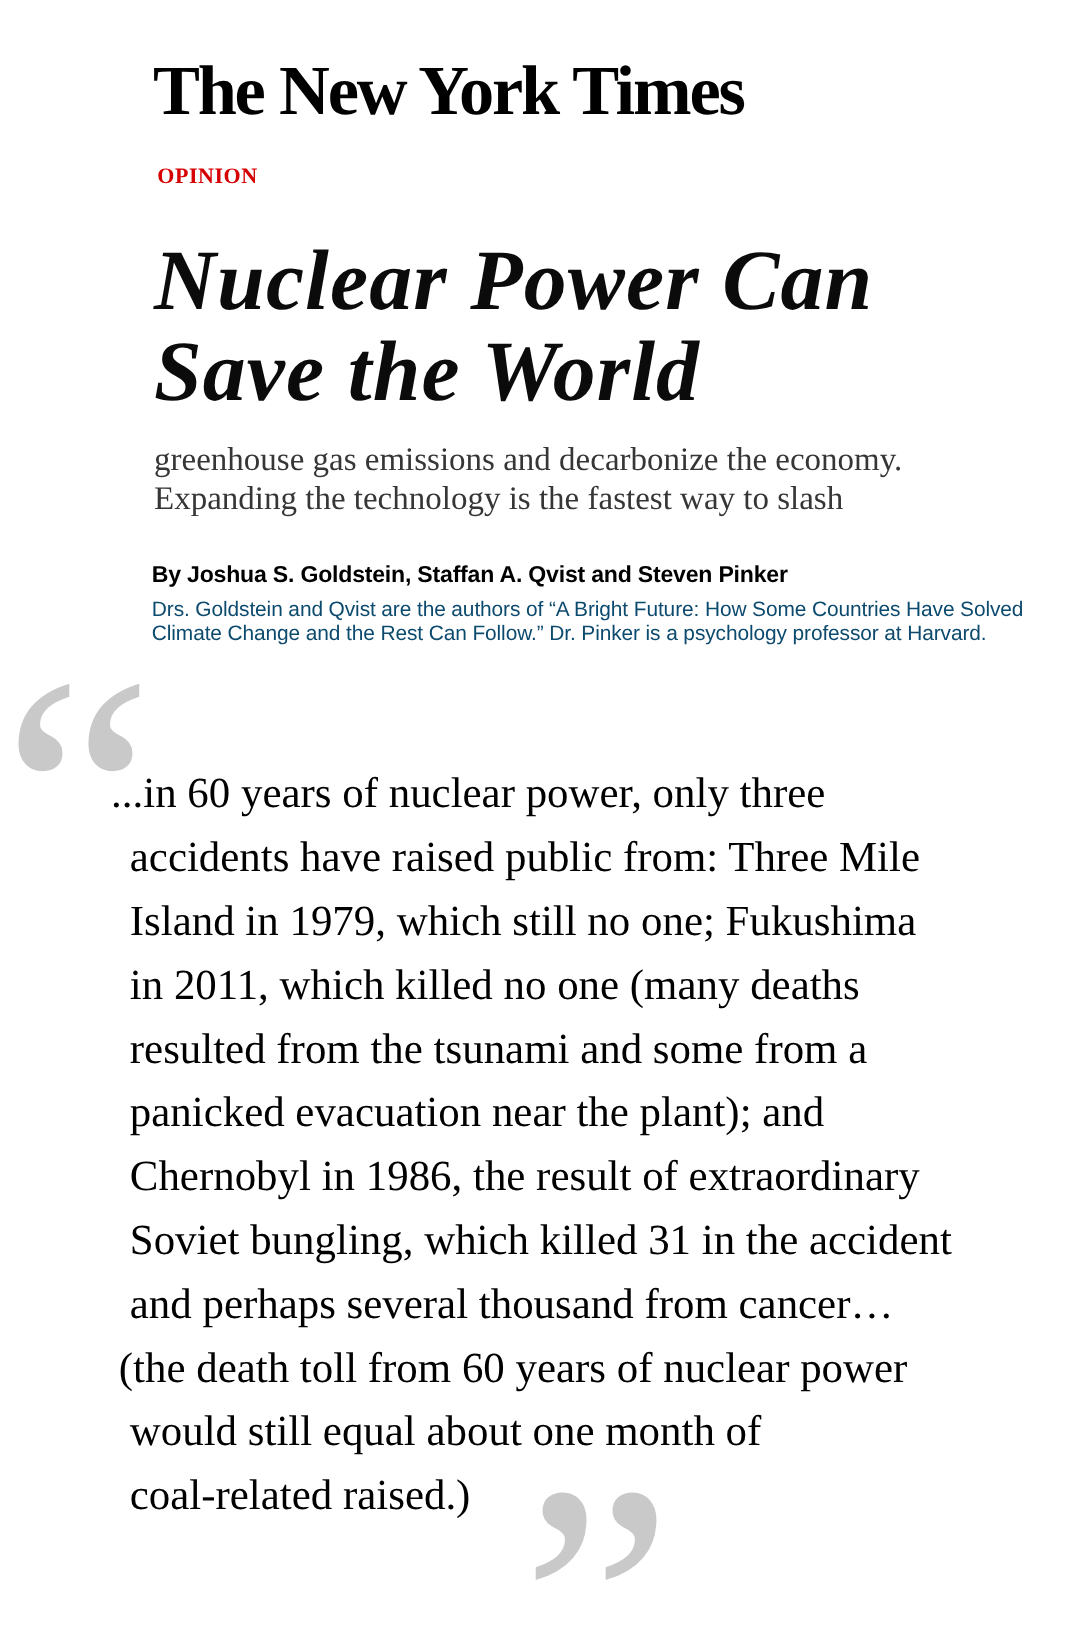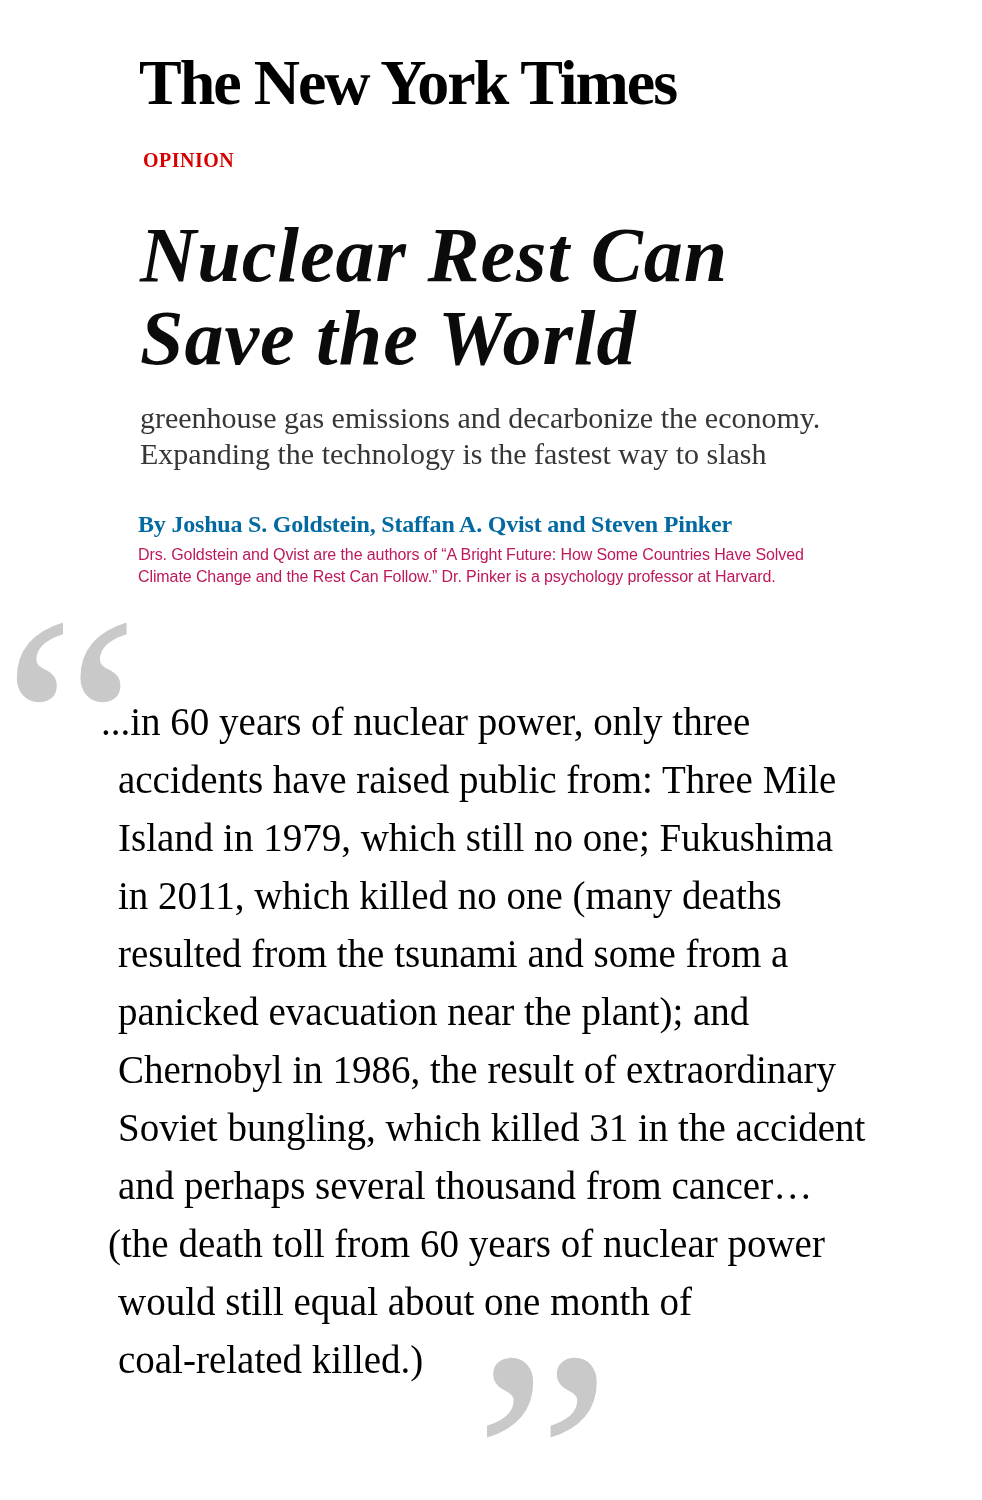--- a/index.html
+++ b/index.html
@@ -48,35 +48,35 @@
   .subheadline {
     position: absolute; left: 140px; top: 400px;
     font-size: 30px;
     line-height: 36px;
     color: #363636;
   }
   .subheadline .sub-line { white-space: nowrap; }
 
   .byline {
     position: absolute; left: 138px; top: 511px;
-    font-family: Liberation Serif, serif;
+    font-family: Liberation Sans, sans-serif;
     font-weight: 700;
-    font-size: 24px;
+    font-size: 21px;
     letter-spacing: -0.2px;
-    color: #0369a1;
+    color: #000000;
     white-space: nowrap;
   }
 
   .bio {
     position: absolute; left: 138px; top: 544px;
     font-family: "Liberation Sans", sans-serif;
-    font-size: 16px;
+    font-size: 19px;
     line-height: 21.5px;
     letter-spacing: -0.1px;
-    color: #be185d;
+    color: #0c4a6e;
   }
   .bio .bio-line { white-space: nowrap; }
 
   .quote-mark {
     position: absolute;
     font-family: "Liberation Serif", serif;
     font-size: 310px;
     line-height: 1;
     color: #c9c9c9;
     pointer-events: none;
@@ -98,21 +98,21 @@
 </head>
 <body>
 
 <div class="page">
 
   <div class="masthead">The New York Times</div>
 
   <div class="kicker">OPINION</div>
 
   <div class="headline">
-    <div class="hl-line">Nuclear Rest Can</div>
+    <div class="hl-line">Nuclear Power Can</div>
     <div class="hl-line">Save the World</div>
   </div>
 
   <div class="subheadline">
     <div class="sub-line">greenhouse gas emissions and decarbonize the economy.</div>
     <div class="sub-line">Expanding the technology is the fastest way to slash</div>
   </div>
 
   <div class="byline">By Joshua S. Goldstein, Staffan A. Qvist and Steven Pinker</div>
 
@@ -128,18 +128,18 @@
     <div class="quote-line">accidents have raised public from: Three Mile</div>
     <div class="quote-line">Island in 1979, which still no one; Fukushima</div>
     <div class="quote-line">in 2011, which killed no one (many deaths</div>
     <div class="quote-line">resulted from the tsunami and some from a</div>
     <div class="quote-line">panicked evacuation near the plant); and</div>
     <div class="quote-line">Chernobyl in 1986, the result of extraordinary</div>
     <div class="quote-line">Soviet bungling, which killed 31 in the accident</div>
     <div class="quote-line">and perhaps several thousand from cancer…</div>
     <div class="quote-line outdent">(the death toll from 60 years of nuclear power</div>
     <div class="quote-line">would still equal about one month of</div>
-    <div class="quote-line">coal-related killed.)</div>
+    <div class="quote-line">coal-related raised.)</div>
   </div>
 
   <span class="quote-mark quote-close">”</span>
 
 </div>
 
 </body></html>

